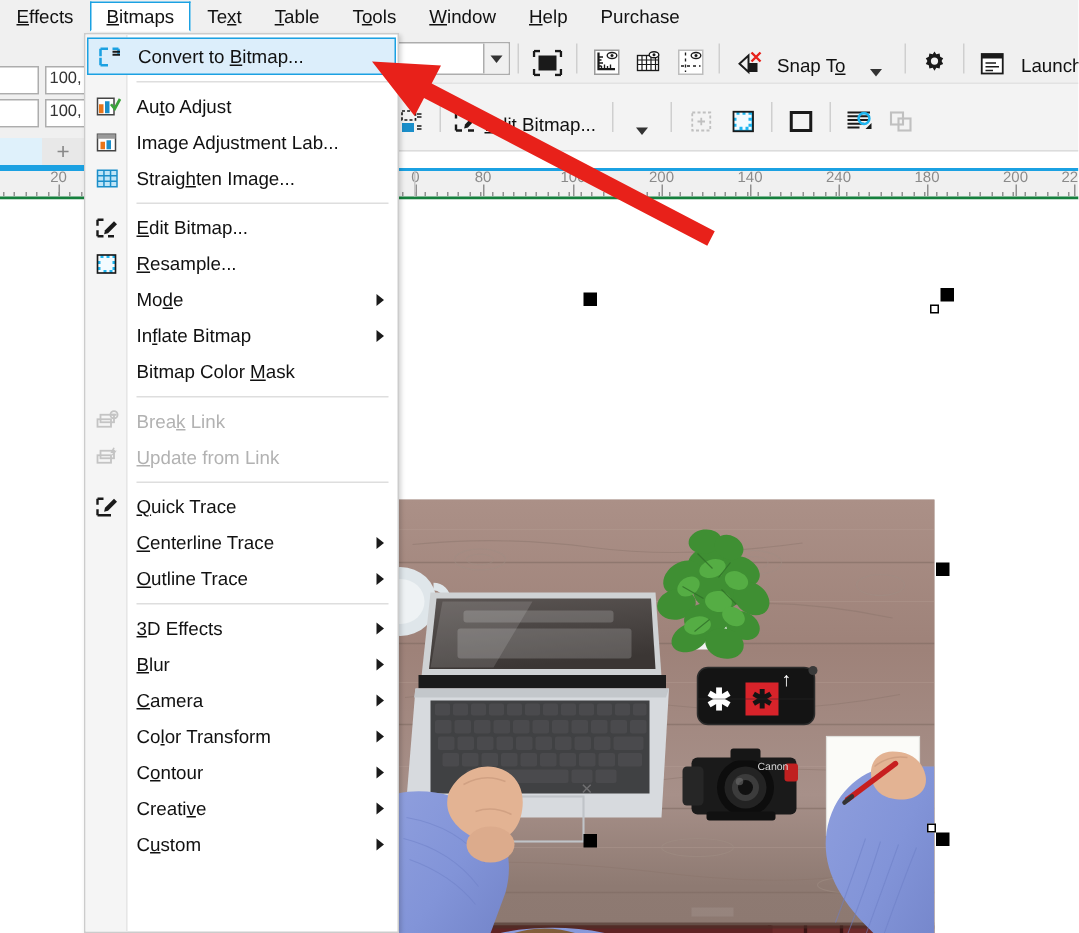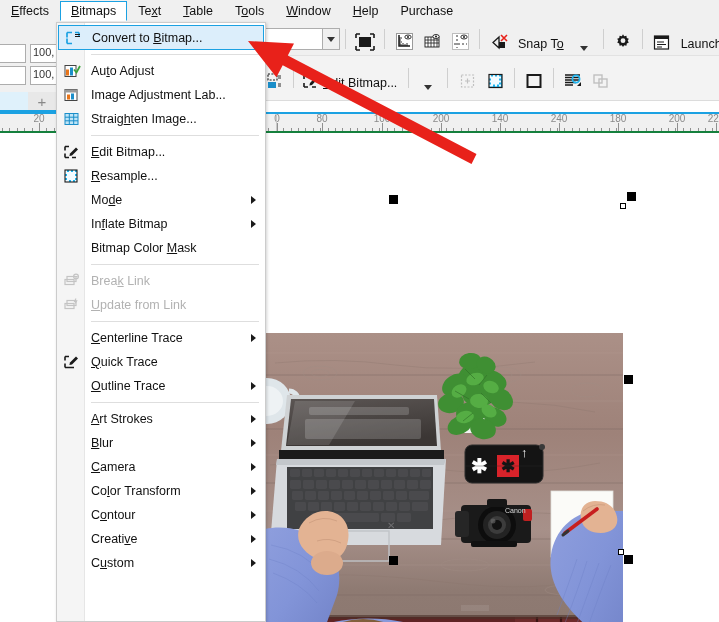--- a/index.html
+++ b/index.html
@@ -905,39 +905,39 @@
             <svg width="19" height="17" viewBox="0 0 19 17">
               <rect x="3" y="7" width="9" height="5" fill="none" stroke="#c4c4c4" stroke-width="1.2"></rect>
               <rect x="5" y="4" width="9" height="5" fill="none" stroke="#c4c4c4" stroke-width="1.2"></rect>
               <path d="M14 2 L12.5 5 L14.6 4.6 L13 7" stroke="#c4c4c4" stroke-width="1.1" fill="none"></path>
             </svg>
           </span>
           <span><span class="ul">U</span>pdate from Link</span>
         </div>
         <div class="dd-sep"></div>
         <div class="dd-item">
-          <span><span class="ul">C</span>enterline Trace</span>
-          <span class="dd-arrow"></span>
-        </div>
-        <div class="dd-item">
           <span class="dd-icon">
             <svg width="19" height="17" viewBox="0 0 19 17">
               <path d="M3 3h4M3 3v4M3 14h9M3 14v-4" stroke="#1a1a1a" stroke-width="1.6" fill="none"></path>
               <path d="M8 9 L14 3 L16 5 L10 11 L7.4 11.6 Z" fill="#1a1a1a"></path>
             </svg>
           </span>
           <span><span class="ul">Q</span>uick Trace</span>
         </div>
         <div class="dd-item">
+          <span><span class="ul">C</span>enterline Trace</span>
+          <span class="dd-arrow"></span>
+        </div>
+        <div class="dd-item">
           <span><span class="ul">O</span>utline Trace</span>
           <span class="dd-arrow"></span>
         </div>
         <div class="dd-sep"></div>
         <div class="dd-item">
-          <span><span class="ul">A</span>rt Strokes</span>
+          <span><span class="ul">3</span>D Effects</span>
           <span class="dd-arrow"></span>
         </div>
         <div class="dd-item">
           <span><span class="ul">B</span>lur</span>
           <span class="dd-arrow"></span>
         </div>
         <div class="dd-item">
           <span><span class="ul">C</span>amera</span>
           <span class="dd-arrow"></span>
         </div>

